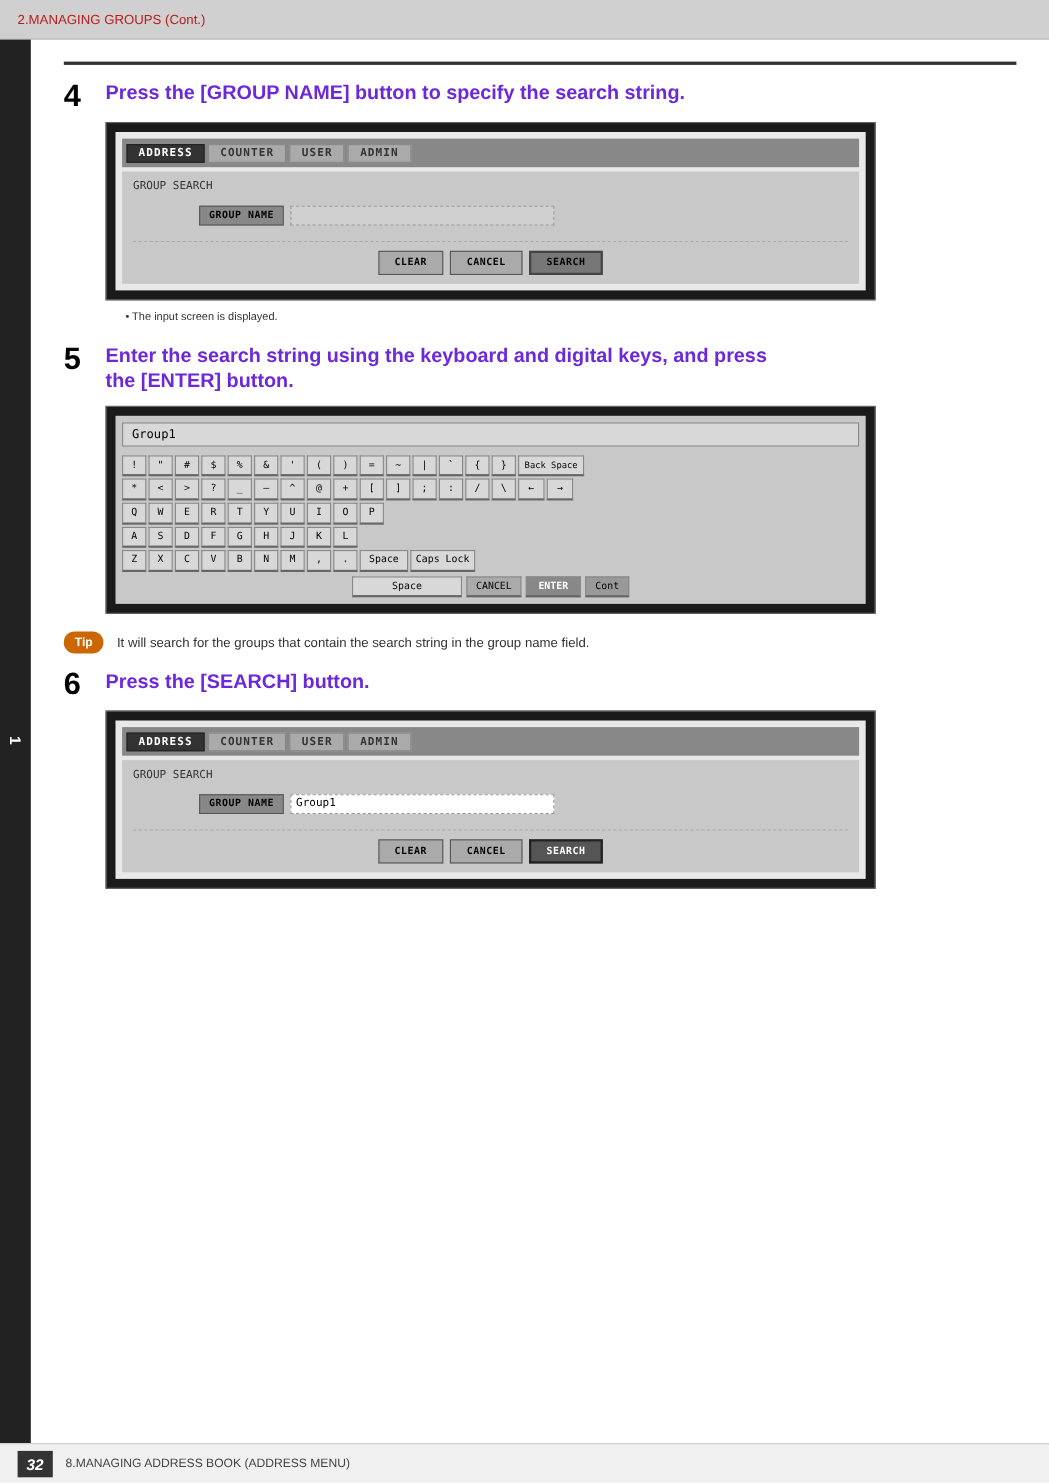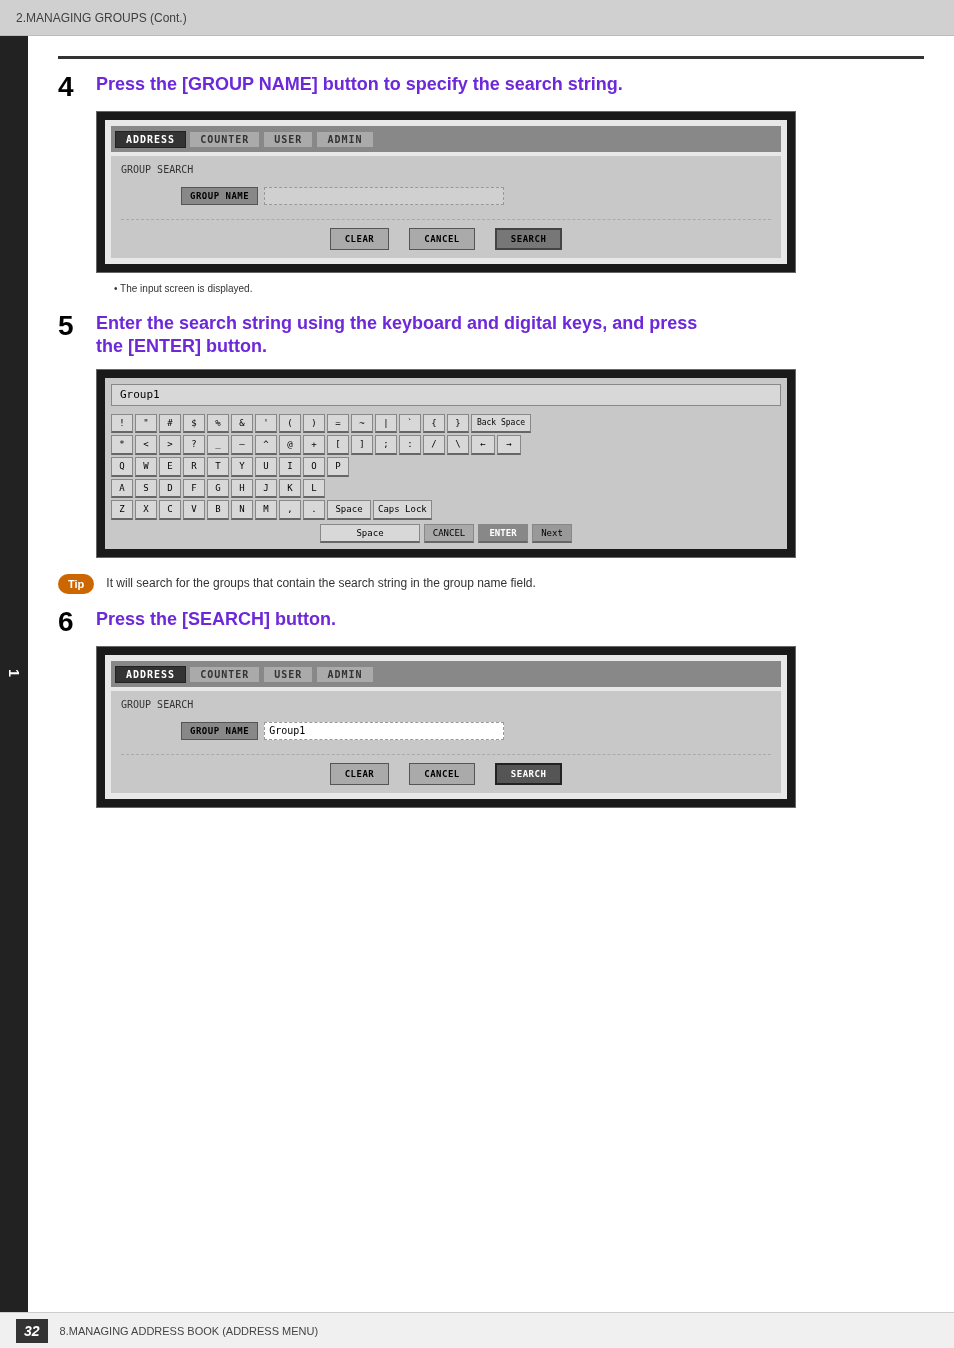--- a/index.html
+++ b/index.html
@@ -14,21 +14,21 @@
     }
 
     
     .header-bar {
       background: #d0d0d0;
       height: 36px;
       display: flex;
       align-items: center;
       padding-left: 16px;
       font-size: 12px;
-      color: #404040;
+      color: #b91c1c;
       border-bottom: 1px solid #bbb;
     }
 
     
     .side-tab {
       position: absolute;
       left: 0;
       top: 36px;
       width: 28px;
       background: #222;
@@ -168,21 +168,21 @@
       background: #fff;
       font-size: 10px;
       font-family: monospace;
       padding: 2px 4px;
       border-style: dashed;
     }
 
     .action-bar {
       display: flex;
       justify-content: center;
-      gap: 20px;
+      gap: 6px;
       margin-top: 14px;
       padding-top: 8px;
       border-top: 1px dashed #aaa;
     }
 
     .action-btn {
       padding: 4px 14px;
       font-size: 9px;
       font-family: monospace;
       font-weight: bold;
@@ -278,21 +278,21 @@
       display: flex;
       justify-content: center;
       gap: 4px;
       margin-top: 4px;
       align-items: flex-end;
     }
 
     
     .tip-box {
       display: flex;
-      align-items: flex-start;
+      align-items: center;
       margin: 14px 0 14px 0;
     }
 
     .tip-badge {
       background: #cc6600;
       color: #fff;
       font-size: 11px;
       font-weight: bold;
       padding: 4px 10px;
       border-radius: 12px;
@@ -484,21 +484,21 @@
           <div class="key">,</div>
           <div class="key">.</div>
           <div class="key shift-key">Space</div>
           <div class="key caps-key">Caps Lock</div>
         </div>
 
         <div class="keyboard-bottom-row">
           <div class="key space">Space</div>
           <div class="key cancel-key">CANCEL</div>
           <div class="key enter-key">ENTER</div>
-          <div class="key next-key">Next</div>
+          <div class="key next-key">Cont</div>
         </div>
       </div>
     </div>
   </div>
 
   <div class="tip-box">
     <div class="tip-badge">Tip</div>
     <div class="tip-text">It will search for the groups that contain the search string in the group name field.</div>
   </div>
 

